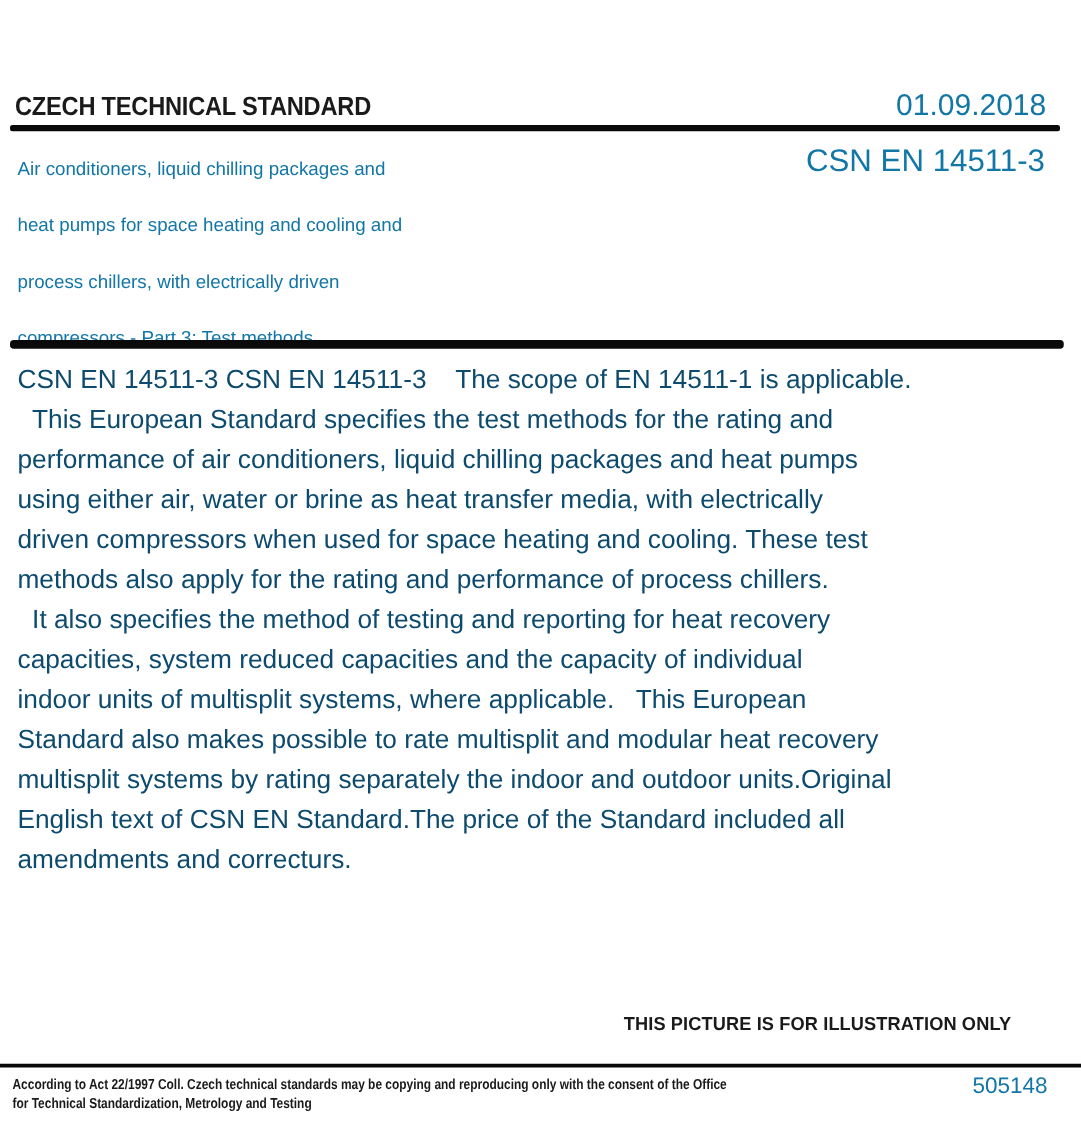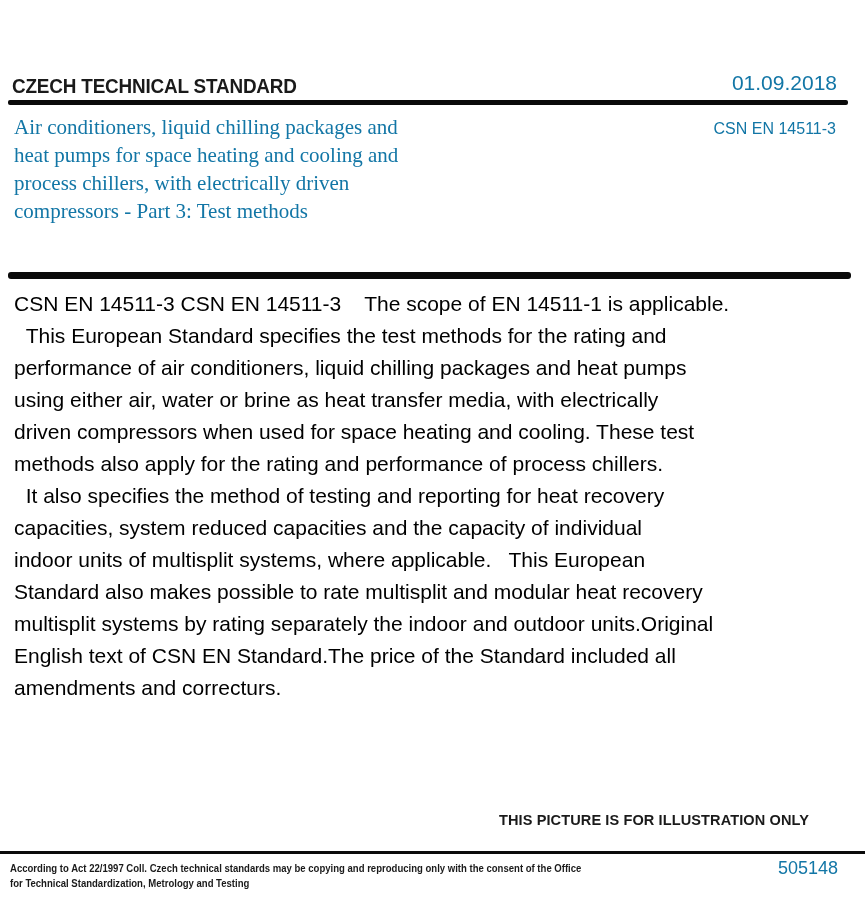--- a/index.html
+++ b/index.html
@@ -27,52 +27,51 @@
     color: #1a1a1a;
     letter-spacing: -0.2px;
     transform: scaleX(0.9);
     transform-origin: left center;
     white-space: nowrap;
   }
   .header-date {
     position: absolute;
     right: 28px;
     top: 71px;
-    font-size: 21px;
+    font-size: 24px;
     color: #1276a6;
     white-space: nowrap;
   }
   .rule-top {
     position: absolute;
     left: 8px;
     top: 100px;
     width: 840px;
     height: 5px;
     background: #0a0a0a;
     border-radius: 2px;
   }
 
   
   .title-text {
     position: absolute;
     left: 14px;
     top: 113px;
     width: 560px;
-    font-size: 21px;
-    line-height: 28px;
+    font-size: 15px;
+    line-height: 45px;
     color: #1276a6;
     white-space: pre-wrap;
-    font-family: Liberation Serif, serif;
   }
   .ref-block {
     position: absolute;
     right: 29px;
     top: 113px;
     text-align: right;
-    font-size: 16px;
+    font-size: 25px;
     line-height: 32px;
     color: #1276a6;
     white-space: nowrap;
   }
   .rule-mid {
     position: absolute;
     left: 8px;
     top: 272px;
     width: 843px;
     height: 7px;
@@ -81,21 +80,21 @@
   }
 
   
   .body-text {
     position: absolute;
     left: 14px;
     top: 288px;
     width: 832px;
     font-size: 21px;
     line-height: 32px;
-    color: #000000;
+    color: #0c4a6e;
     white-space: pre-wrap;
   }
 
   
   .illustration-notice {
     position: absolute;
     left: 499px;
     top: 811px;
     font-size: 15px;
     font-weight: bold;

